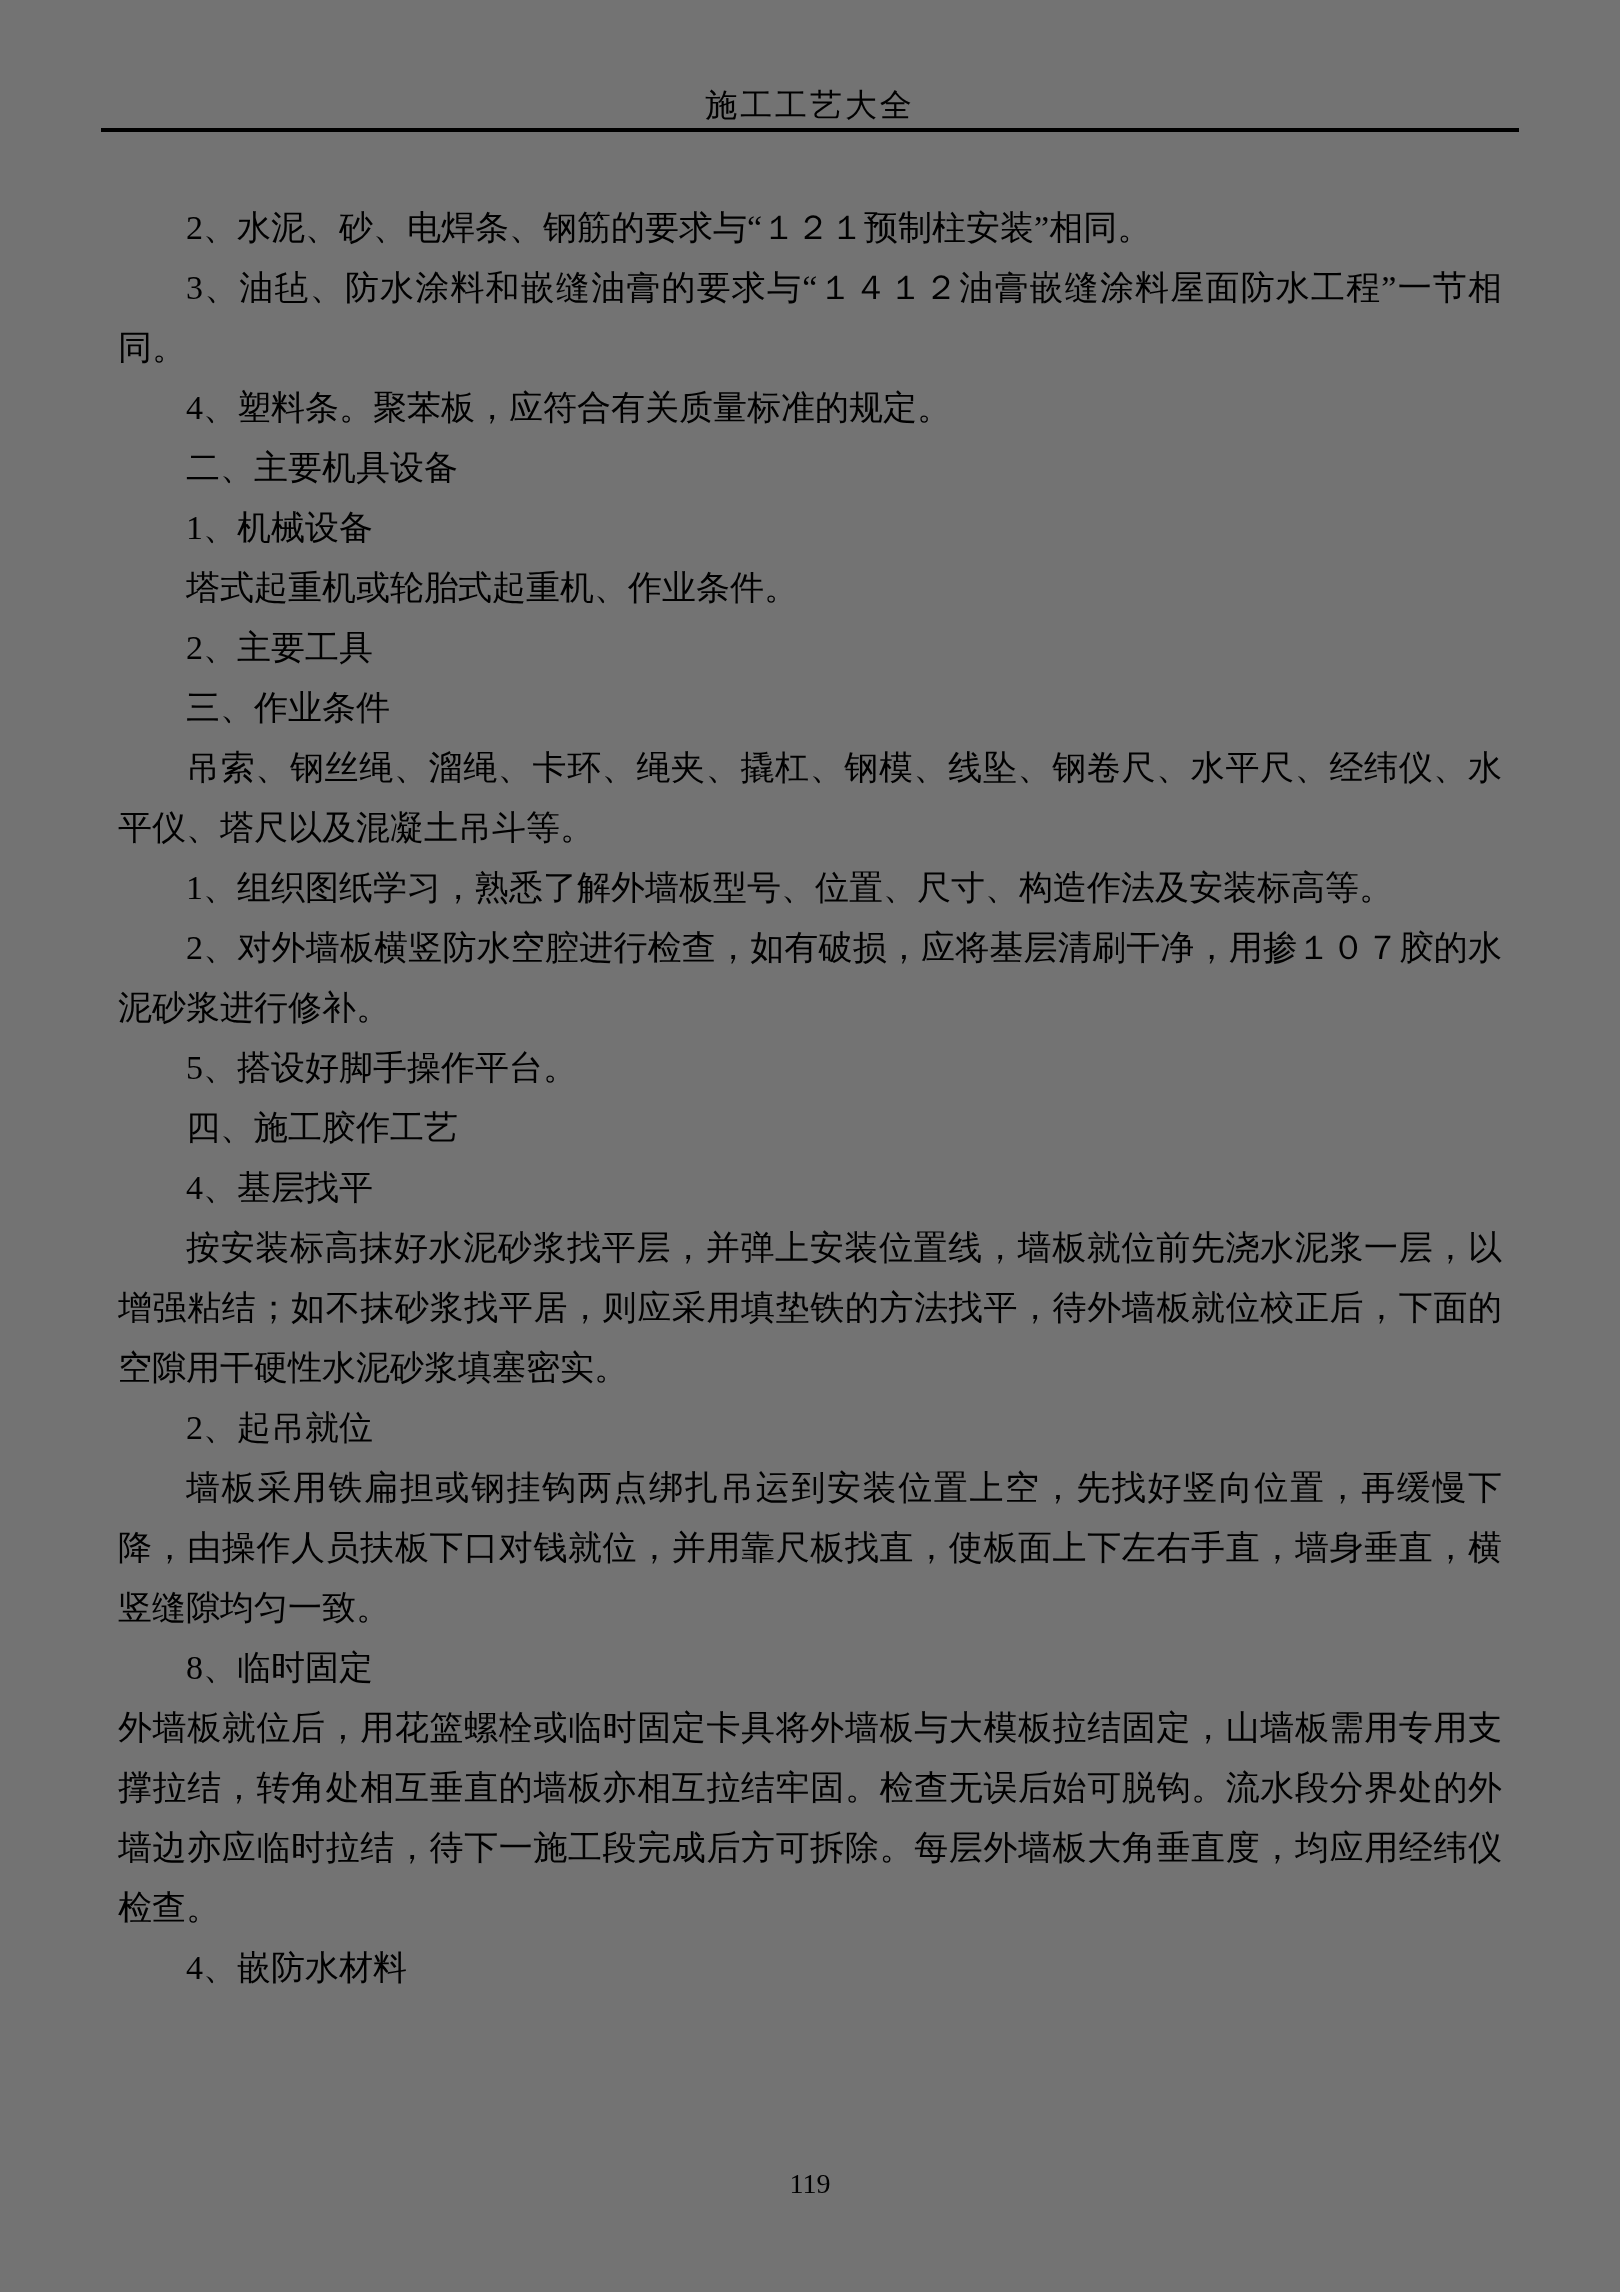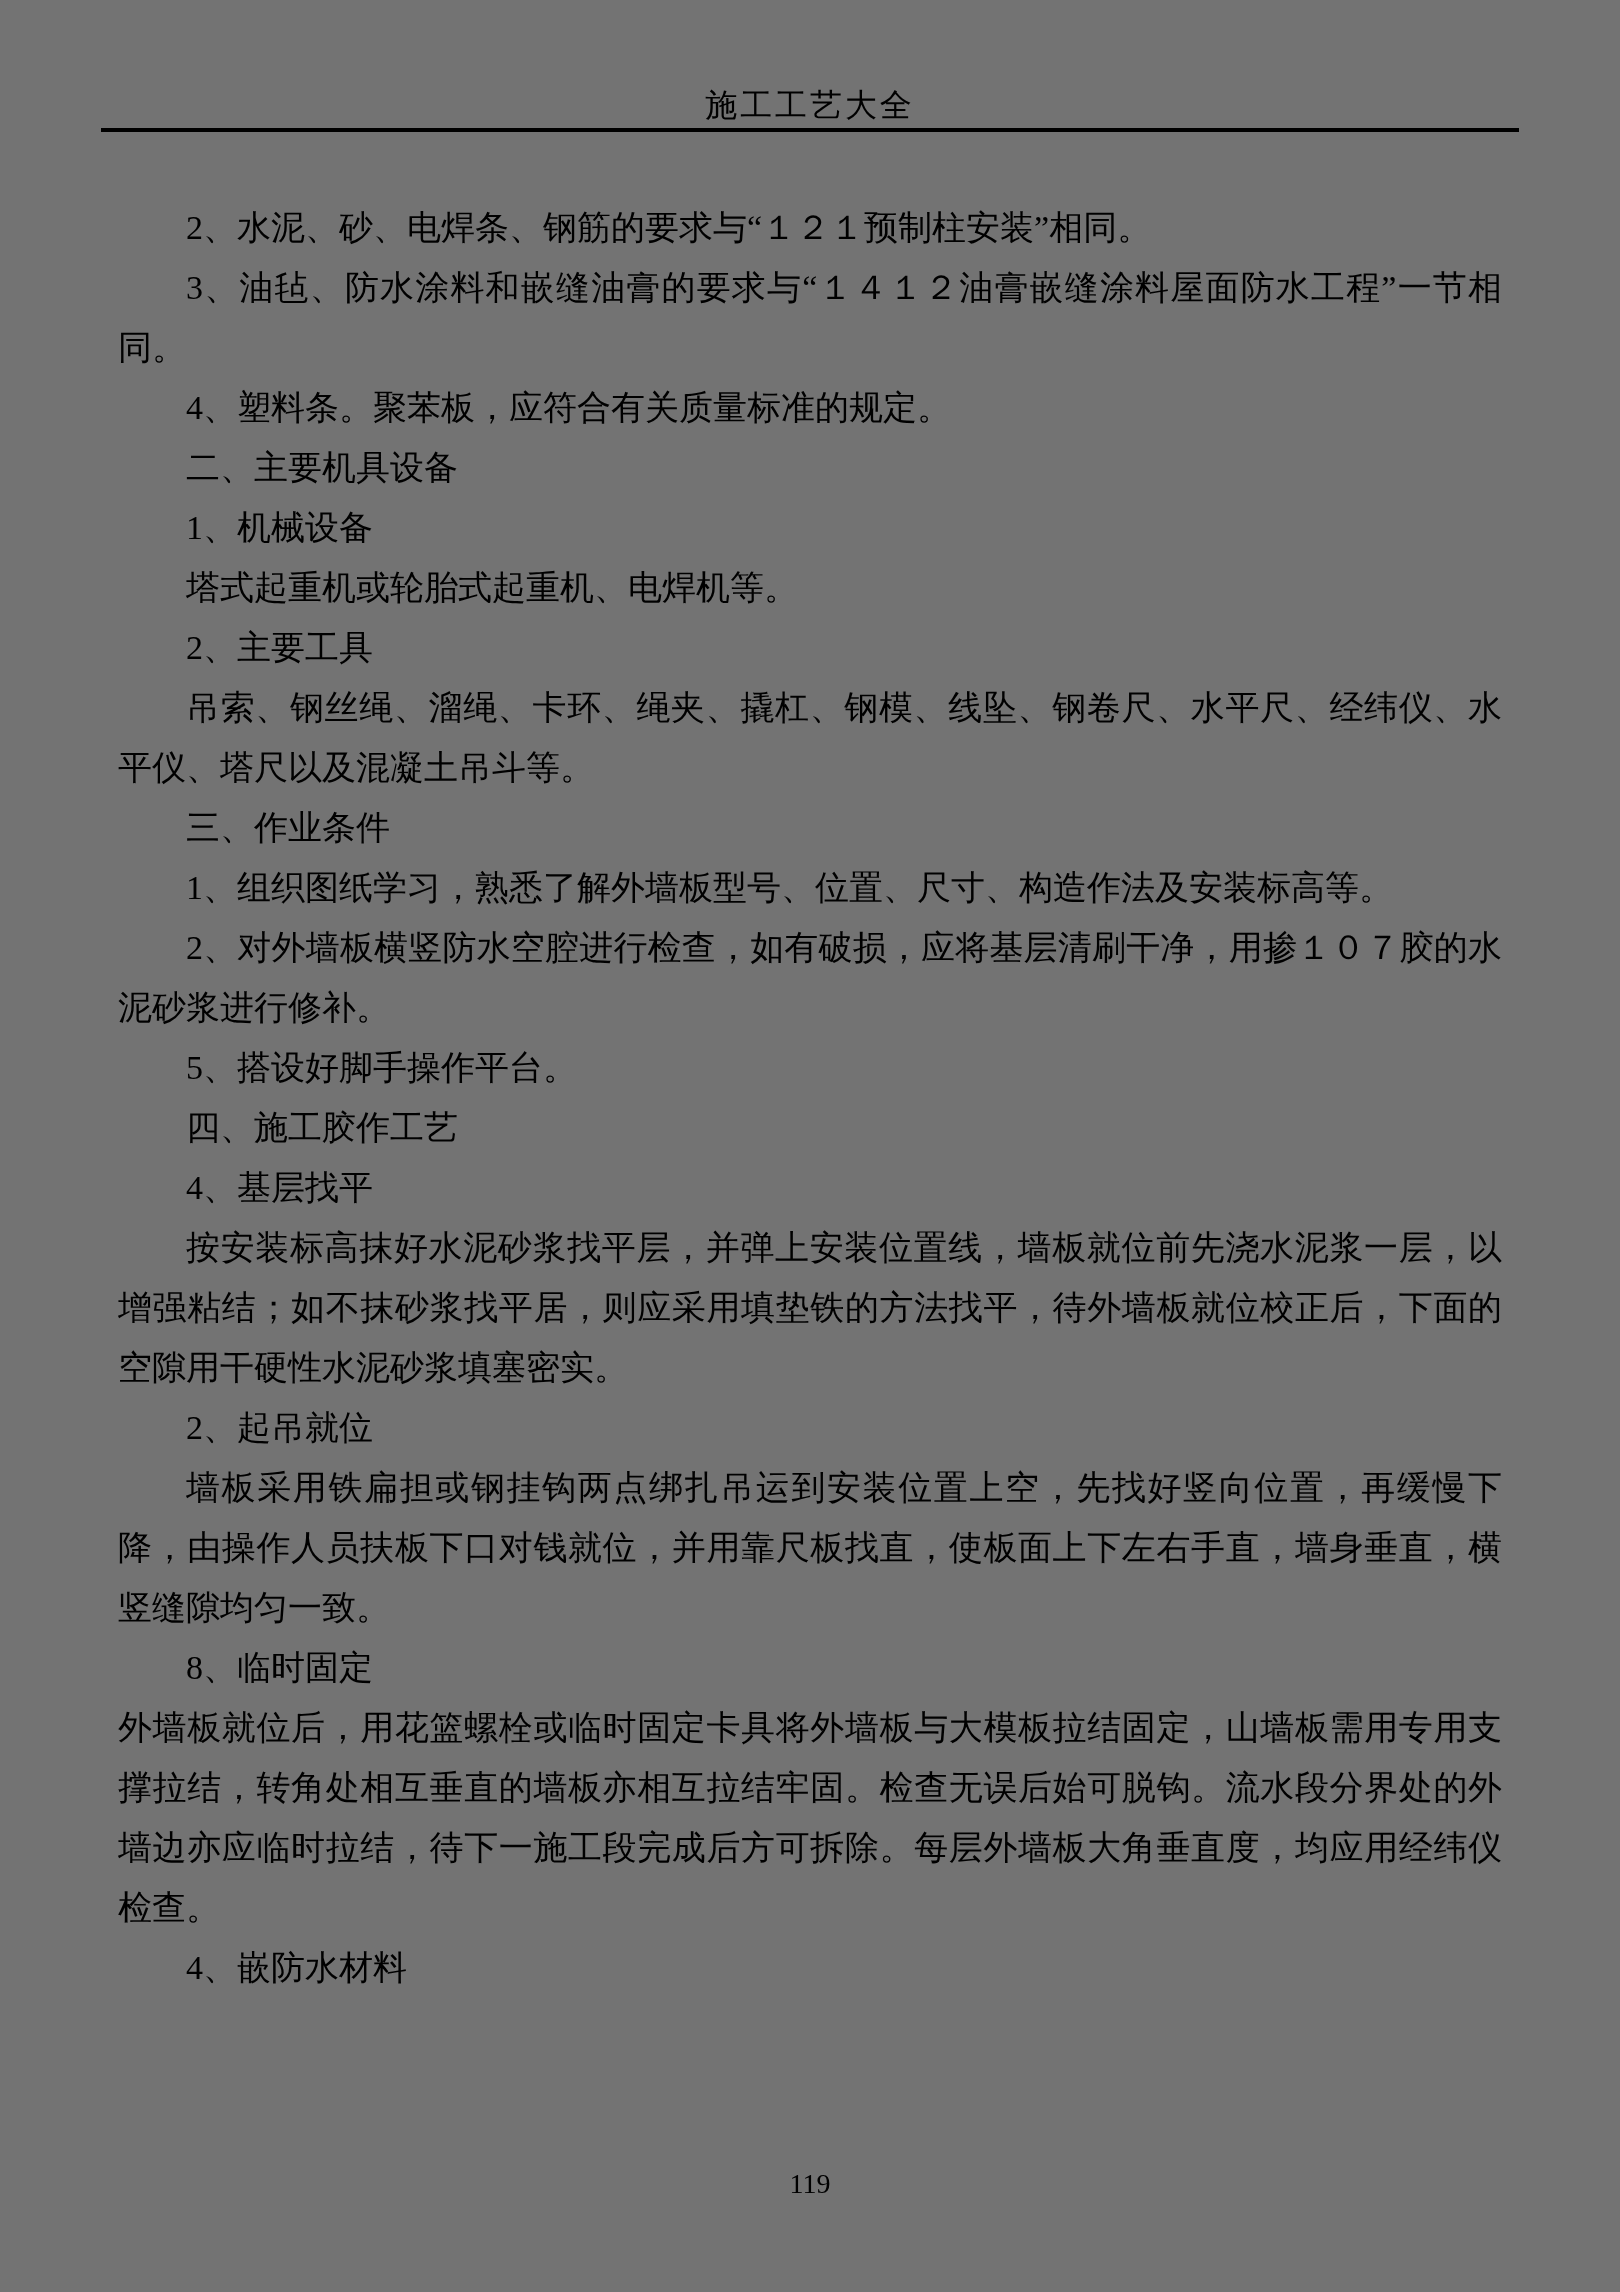--- a/index.html
+++ b/index.html
@@ -68,24 +68,24 @@
 
 <div class="page">
   <div class="header-title">施工工艺大全</div>
   <div class="header-rule"></div>
   <div class="body-text">
       <p class="indent">2、水泥、砂、电焊条、钢筋的要求与“１２１预制柱安装”相同。</p>
       <p class="indent">3、油毡、防水涂料和嵌缝油膏的要求与“１４１２油膏嵌缝涂料屋面防水工程”一节相同。</p>
       <p class="indent">4、塑料条。聚苯板，应符合有关质量标准的规定。</p>
       <p class="indent">二、主要机具设备</p>
       <p class="indent">1、机械设备</p>
-      <p class="indent">塔式起重机或轮胎式起重机、电焊机等。</p>
+      <p class="indent">塔式起重机或轮胎式起重机、作业条件。</p>
       <p class="indent">2、主要工具</p>
+      <p class="indent">三、作业条件</p>
       <p class="indent">吊索、钢丝绳、溜绳、卡环、绳夹、撬杠、钢模、线坠、钢卷尺、水平尺、经纬仪、水平仪、塔尺以及混凝土吊斗等。</p>
-      <p class="indent">三、作业条件</p>
       <p class="indent">1、组织图纸学习，熟悉了解外墙板型号、位置、尺寸、构造作法及安装标高等。</p>
       <p class="indent">2、对外墙板横竖防水空腔进行检查，如有破损，应将基层清刷干净，用掺１０７胶的水泥砂浆进行修补。</p>
       <p class="indent">5、搭设好脚手操作平台。</p>
       <p class="indent">四、施工胶作工艺</p>
       <p class="indent">4、基层找平</p>
       <p class="indent">按安装标高抹好水泥砂浆找平层，并弹上安装位置线，墙板就位前先浇水泥浆一层，以增强粘结；如不抹砂浆找平居，则应采用填垫铁的方法找平，待外墙板就位校正后，下面的空隙用干硬性水泥砂浆填塞密实。</p>
       <p class="indent">2、起吊就位</p>
       <p class="indent">墙板采用铁扁担或钢挂钩两点绑扎吊运到安装位置上空，先找好竖向位置，再缓慢下降，由操作人员扶板下口对钱就位，并用靠尺板找直，使板面上下左右手直，墙身垂直，横竖缝隙均匀一致。</p>
       <p class="indent">8、临时固定</p>
       <p>外墙板就位后，用花篮螺栓或临时固定卡具将外墙板与大模板拉结固定，山墙板需用专用支撑拉结，转角处相互垂直的墙板亦相互拉结牢固。检查无误后始可脱钩。流水段分界处的外墙边亦应临时拉结，待下一施工段完成后方可拆除。每层外墙板大角垂直度，均应用经纬仪检查。</p>

